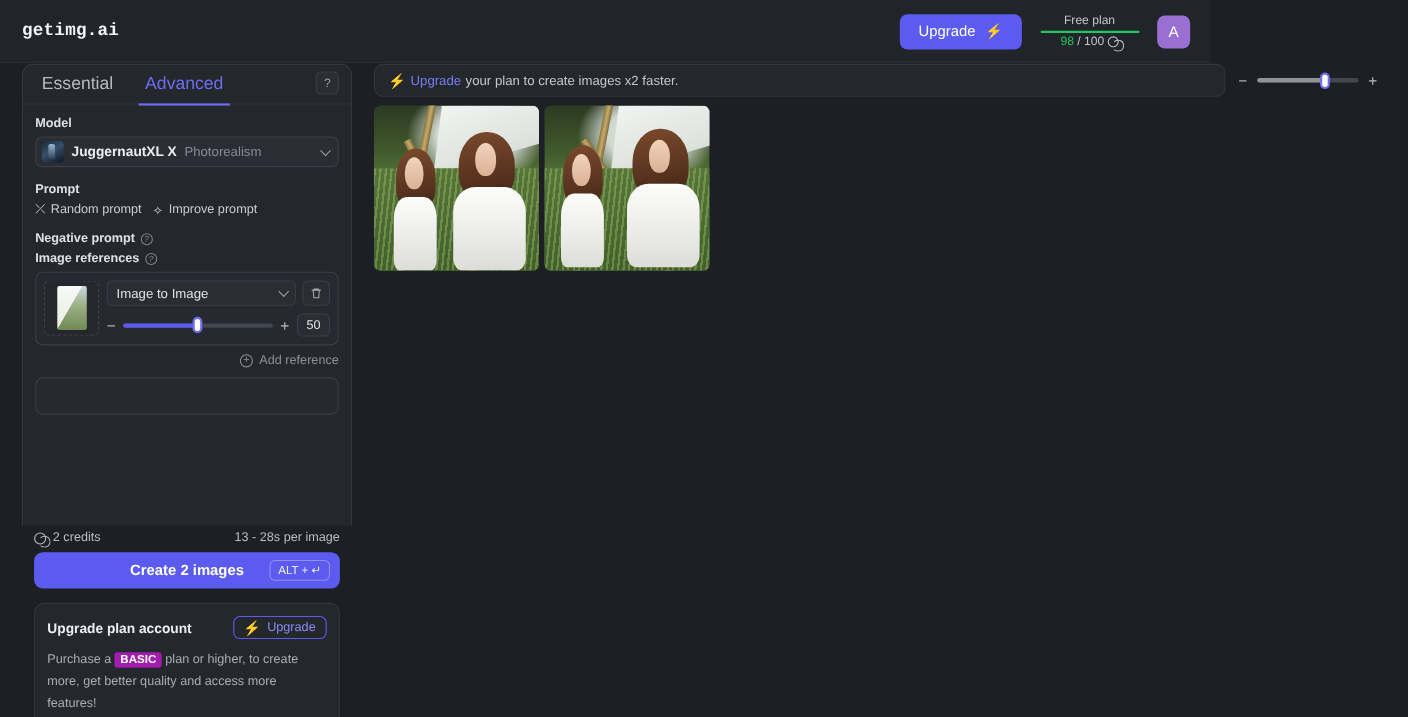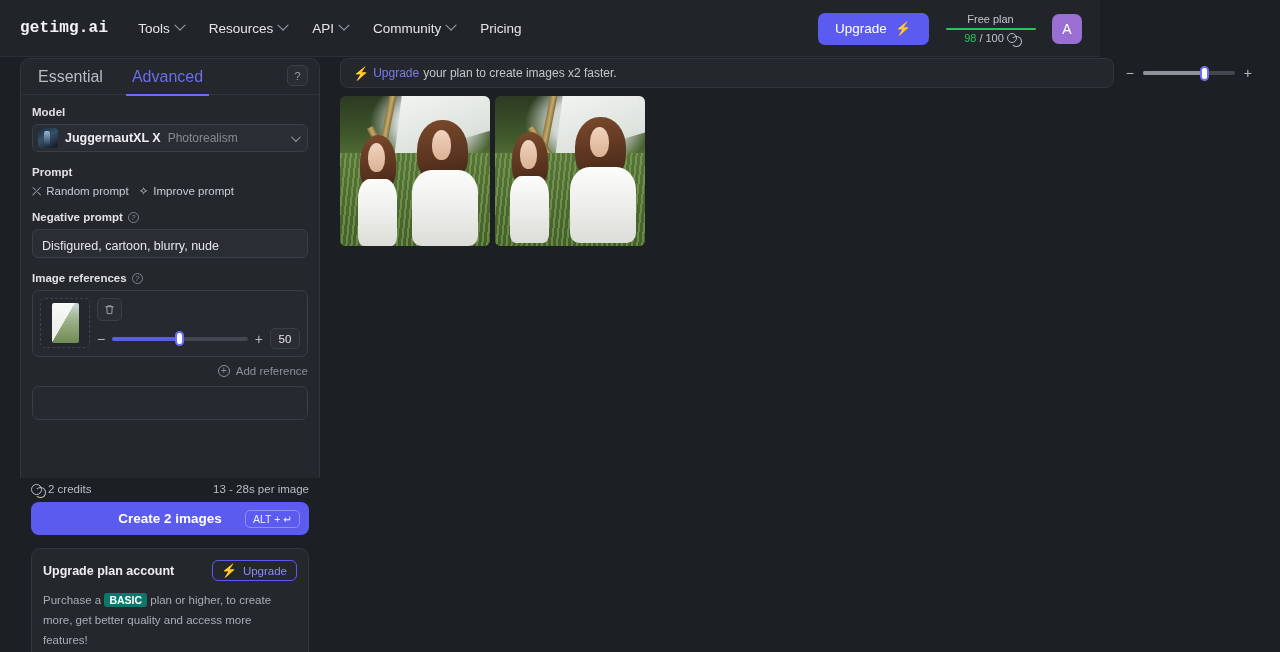--- a/index.html
+++ b/index.html
@@ -251,21 +251,21 @@
   .uc-btn {
     border: 1px solid #5b5bef; border-radius: 6px; background: transparent;
     color: #8b8bf7; font-size: 11.5px; padding: 3px 9px; cursor: pointer;
     display: flex; align-items: center; gap: 5px;
     font-family: "Liberation Sans", sans-serif;
   }
   .uc-body {
     margin-top: 9px; font-size: 11.5px; color: #a9aeb5; line-height: 1.75;
   }
   .badge-basic {
-    background: #0f766e; color: #fff; border-radius: 3px;
+    background: #a21caf; color: #fff; border-radius: 3px;
     padding: 1px 5px; font-size: 10.5px; font-weight: bold;
   }
 
   
   .main { position: absolute; left: 340px; top: 58px; right: 0; bottom: 0; }
   .banner-row { display: flex; align-items: center; gap: 12px; padding-right: 28px; }
   .banner {
     flex: 1; height: 30px; background: #24272c;
     border: 1px solid #32363d; border-radius: 8px;
     display: flex; align-items: center; padding: 0 12px;
@@ -334,41 +334,20 @@
   .fR .face { left: 33%; top: 8%; width: 25%; height: 24%; }
   .fR .dress { left: 8%; top: 40%; width: 84%; height: 60%; }
 </style>
 </head>
 <body>
 
 <div class="topnav">
   <div class="logo">
     <span>getimg.ai</span>
   </div>
-  <div class="navitems">
-    <div class="navitem">
-      <span>Tools</span>
-      <i class="caret"></i>
-    </div>
-    <div class="navitem">
-      <span>Resources</span>
-      <i class="caret"></i>
-    </div>
-    <div class="navitem">
-      <span>API</span>
-      <i class="caret"></i>
-    </div>
-    <div class="navitem">
-      <span>Community</span>
-      <i class="caret"></i>
-    </div>
-    <div class="navitem">
-      <span>Pricing</span>
-    </div>
-  </div>
 
   <div class="nav-right">
     <button class="btn-upgrade">
       <span>Upgrade</span>
       <span class="bolt">⚡</span>
     </button>
 
     <div class="plan-box">
       <div class="plan-label">Free plan</div>
       <div class="plan-bar"></div>
@@ -420,33 +399,36 @@
       <div class="chip">
         <span>✧</span>
         <span>Improve prompt</span>
       </div>
     </div>
 
     <div class="field-label">
       <span>Negative prompt</span>
       <i class="q-ic">?</i>
     </div>
-    <div class="textarea ta-neg">Disfigured, cartoon, blurry, nude</div>
 
     <div class="field-label">
       <span>Image references</span>
       <i class="q-ic">?</i>
     </div>
 
     <div class="refbox">
       <div class="ref-thumb">
         <div class="ref-img"></div>
       </div>
       <div class="ref-right">
         <div class="ref-top">
+          <div class="ref-select">
+            <span>Image to Image</span>
+            <i class="chev"></i>
+          </div>
           <div class="trash-btn">
             <svg width="11" height="11" viewBox="0 0 24 24" fill="none" stroke="#a7acb3" stroke-width="2">
               <path d="M3 6h18M8 6V4h8v2M6 6l1 15h10l1-15"></path>
             </svg>
           </div>
         </div>
         <div class="ref-bot">
           <span class="mini">−</span>
           <div class="slider-wrap">
             <div class="slider-track"></div>

